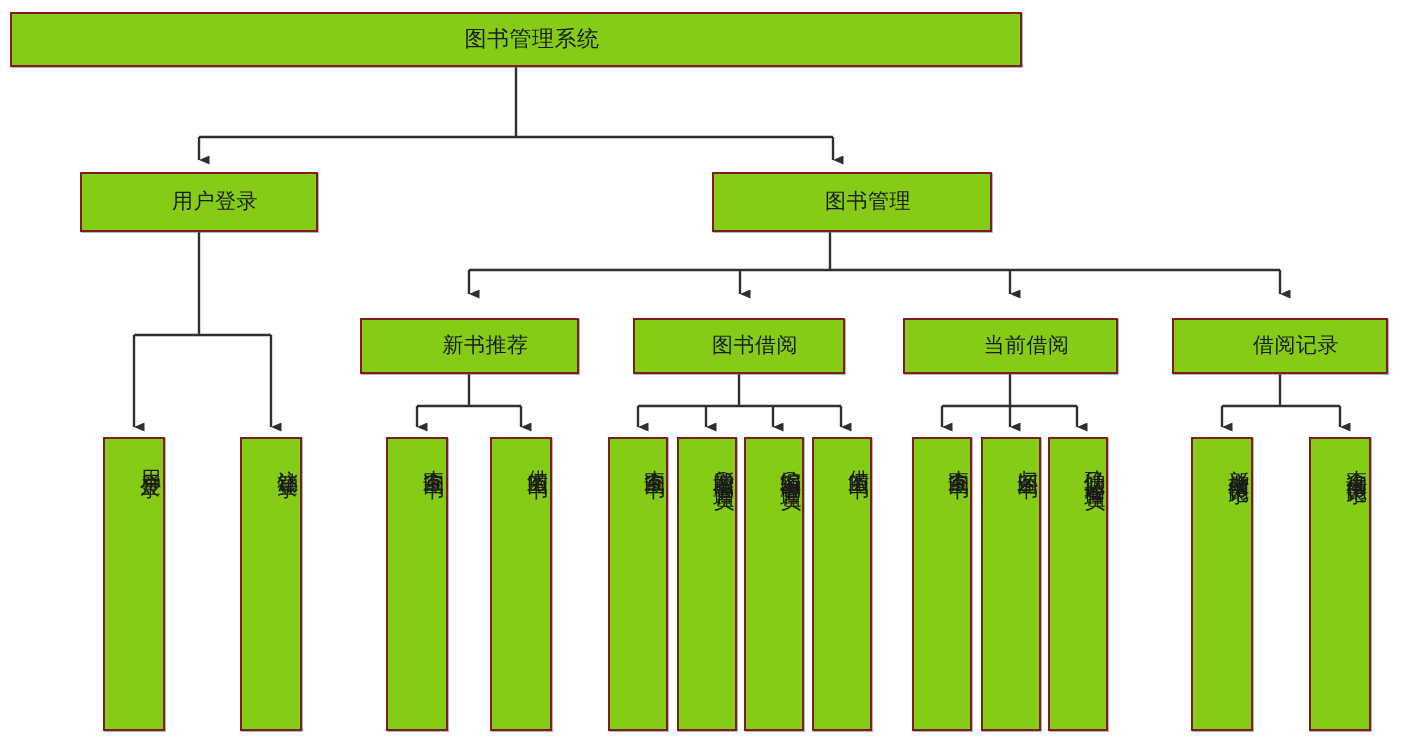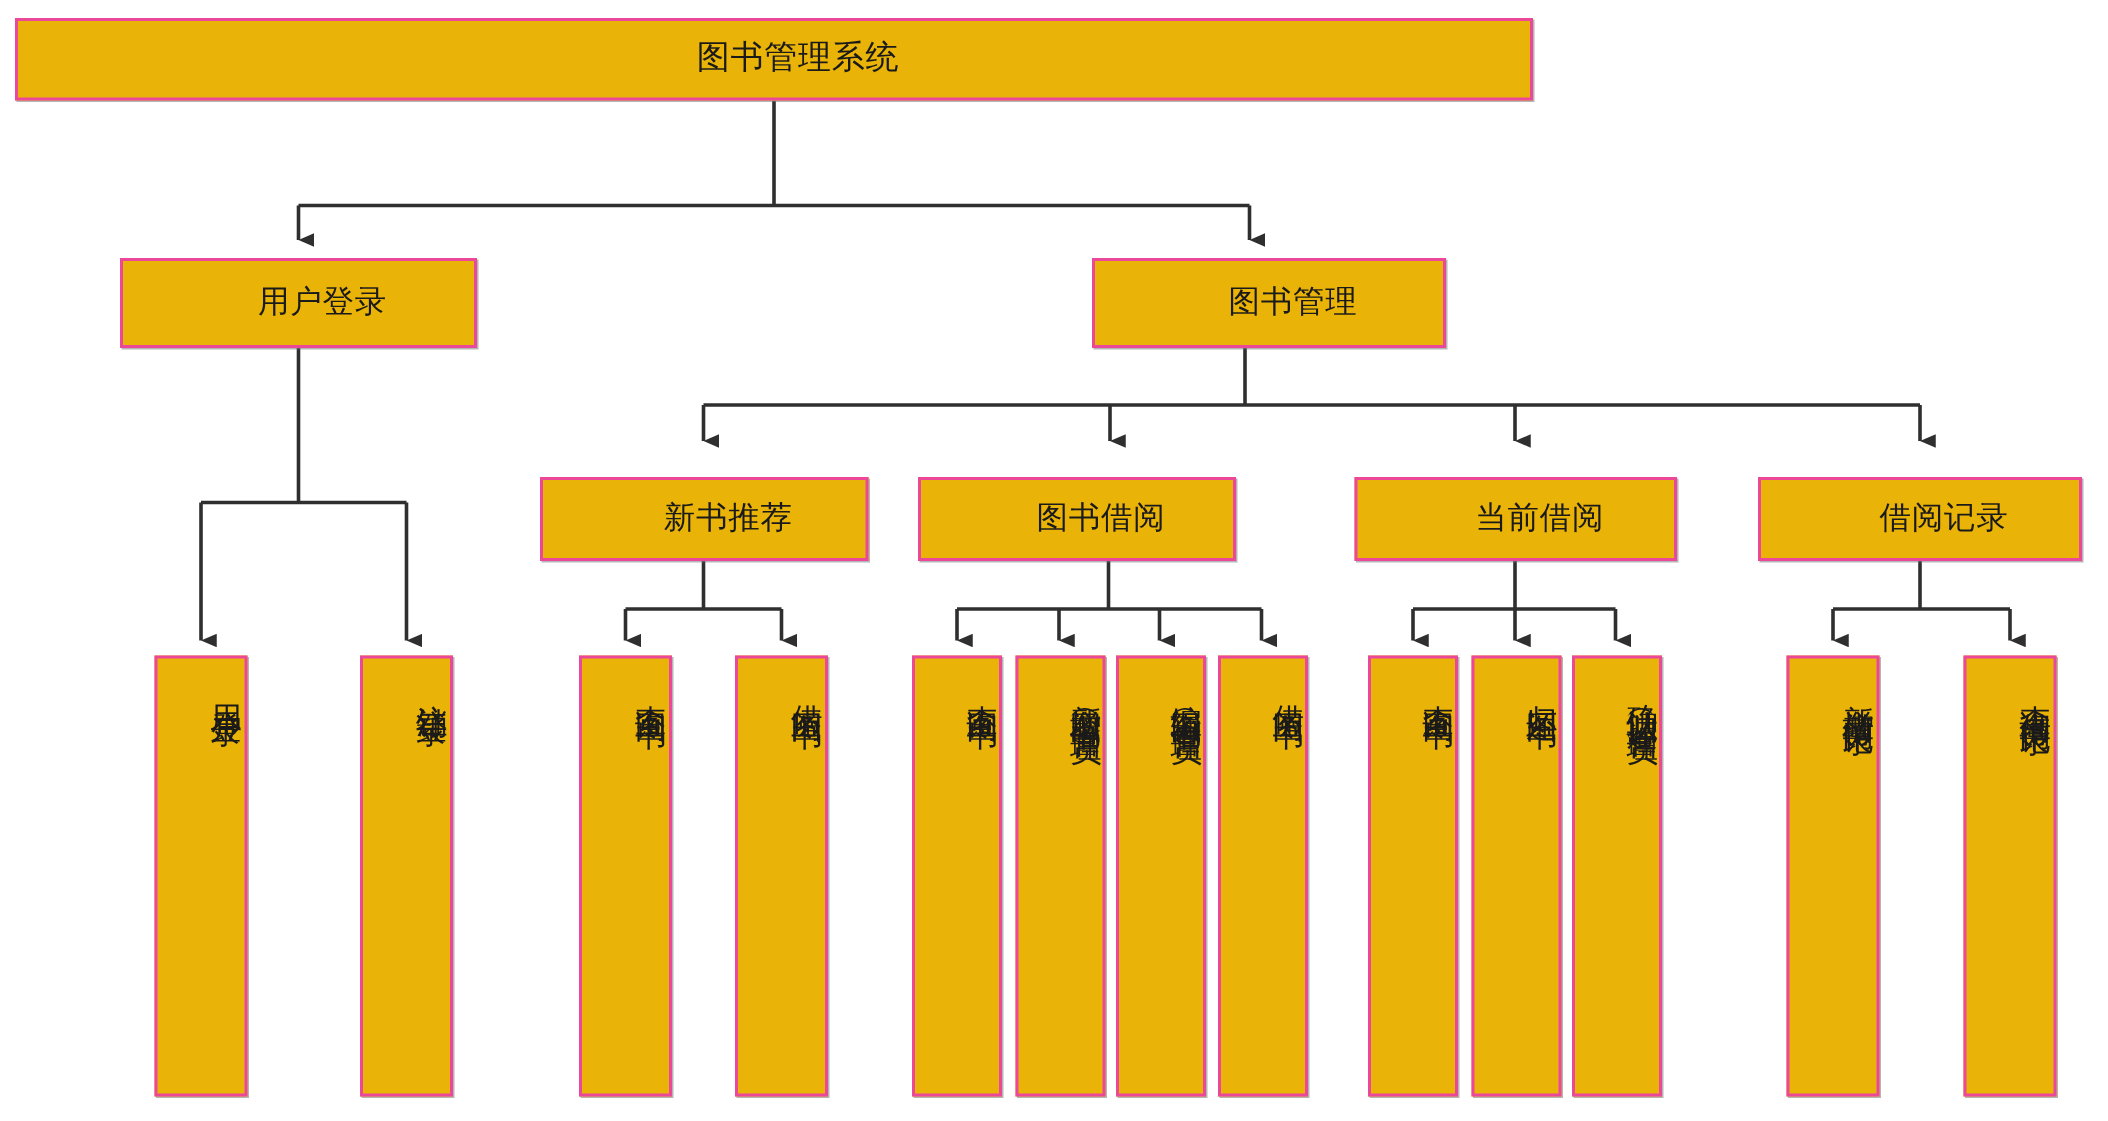--- a/index.html
+++ b/index.html
@@ -18,22 +18,22 @@
   svg.edges{
     position:absolute;
     left:0; top:0;
     width:1405px;
     height:747px;
     pointer-events:none;
   }
   .node{
     position:absolute;
     box-sizing:border-box;
-    border:2px solid #ec4899;
-    background:#eab308;
+    border:2px solid #7f1d1d;
+    background:#84cc16;
     display:flex;
     align-items:center;
     justify-content:center;
     box-shadow:1px 1px 0 rgba(120,120,120,.55);
     padding-left:32px;
   }
   .node .label{
     font-size:21px;
     line-height:1.12;
     letter-spacing:0.5px;
@@ -121,28 +121,28 @@
     </g>
   </svg>
 
   <div class="node root" style="left:10px; top:12px; width:1012px; height:55px;">
     <span class="label">图书管理系统</span>
   </div>
 
   <div class="node" style="left:80px; top:172px; width:238px; height:60px;">
     <span class="label">用户登录</span>
   </div>
-  <div class="node" style="left:712px; top:172px; width:236px; height:60px;margin-left:16px;">
+  <div class="node" style="left:712px; top:172px; width:280px; height:60px;">
     <span class="label">图书管理</span>
   </div>
 
   <div class="node" style="left:360px; top:318px; width:219px; height:56px;align-items:center;">
     <span class="label">新书推荐</span>
   </div>
-  <div class="node" style="left:612px; top:318px; width:212px; height:56px;">
+  <div class="node" style="left:633px; top:318px; width:212px; height:56px;">
     <span class="label">图书借阅</span>
   </div>
   <div class="node" style="left:1172px; top:318px; width:216px; height:56px;">
     <span class="label">借阅记录</span>
   </div>
   <div class="node" style="left:903px; top:318px; width:215px; height:56px;">
     <span class="label">当前借阅</span>
   </div>
 
   <div class="node vertical" style="left:103px; top:437px; width:62px; height:294px;">

